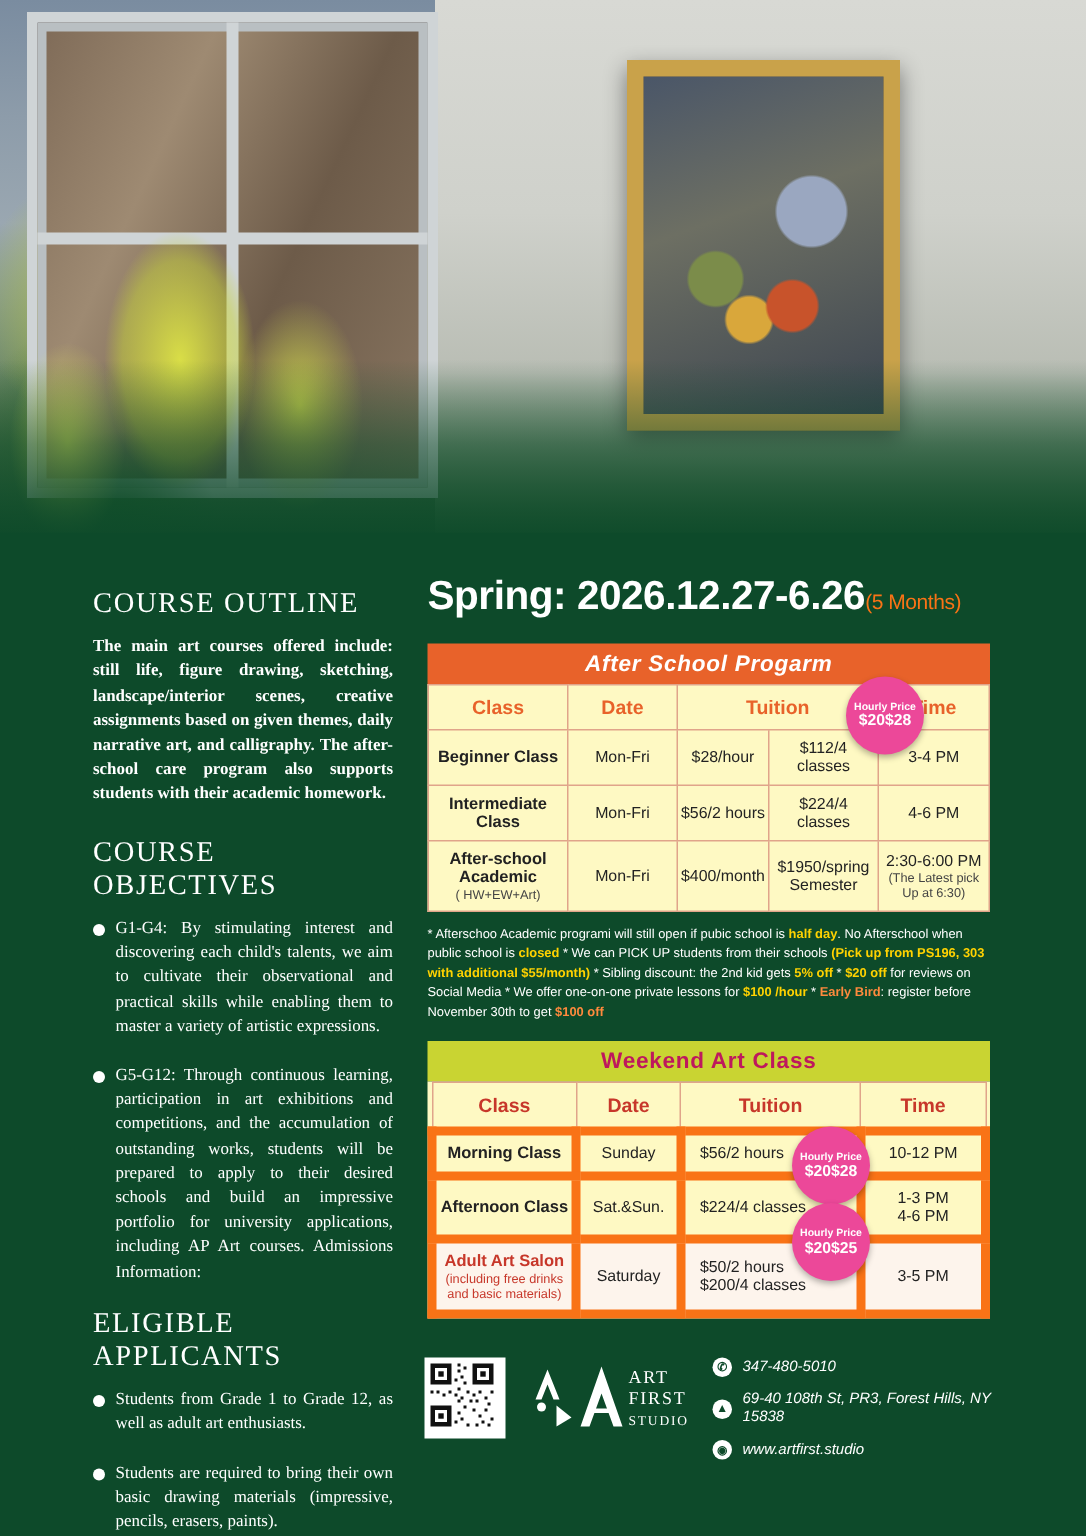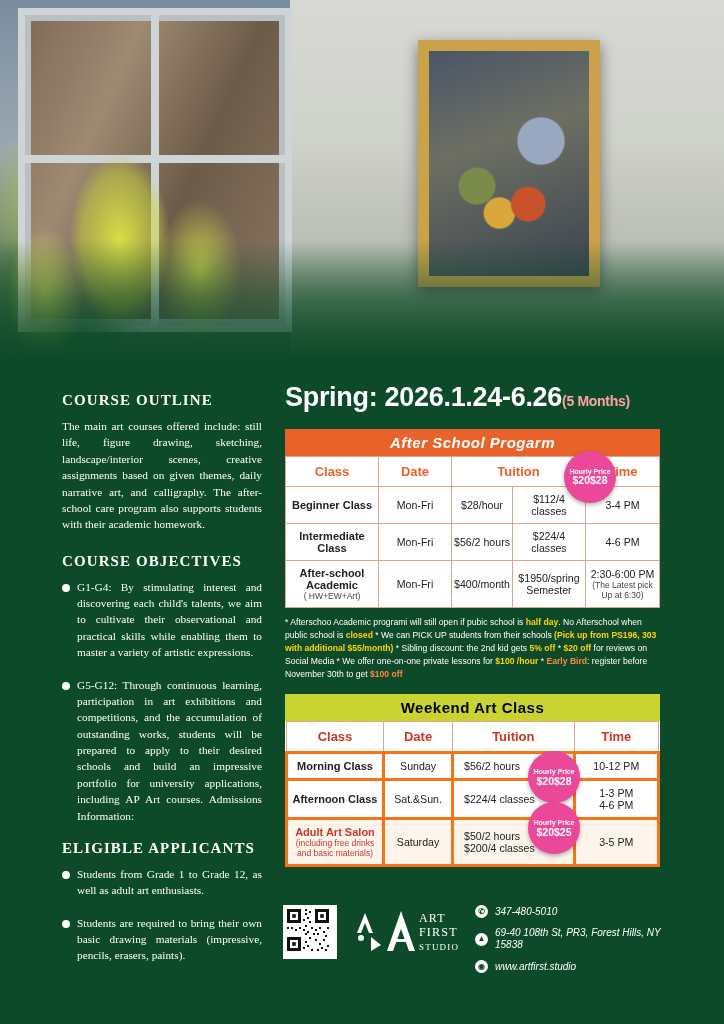--- a/index.html
+++ b/index.html
@@ -60,57 +60,57 @@
   .photo-fade{
     position:absolute;left:0;top:240px;width:724px;height:125px;
     background:linear-gradient(to bottom, rgba(13,74,42,0) 0%, rgba(13,74,42,.55) 45%, #0d4a2a 100%);
   }
   
   .left{
     position:absolute;left:62px;top:392px;width:200px;color:#fff;
   }
   .sec-title{
     font-family:"Liberation Serif",serif;
-    font-weight:bold;font-size:15px;letter-spacing:1.1px;margin:0 0 9px 0;
+    font-weight:normal;font-size:19px;letter-spacing:1.1px;margin:0 0 9px 0;
   }
   .sec-body{
-    font-size:11.3px;line-height:1.45;margin:0 0 20px 0;text-align:justify;
+    font-size:11.3px;line-height:1.45;margin:0 0 20px 0;text-align:justify;font-weight:bold;
   }
   .bullet-row{display:flex;gap:7px;margin-bottom:16px;}
   .dot{
     flex:0 0 auto;width:8px;height:8px;border-radius:50%;
     background:#fff;margin-top:5px;
   }
   .bullet-text{font-size:11.3px;line-height:1.45;text-align:justify;}
   
   .right{position:absolute;left:285px;top:382px;width:375px;}
   .headline{
     color:#fff;font-weight:bold;font-size:27px;letter-spacing:-.3px;
     font-family:"Liberation Sans",sans-serif;margin:0;
   }
-  .headline .months{color:#fca5a5;font-size:14px;font-weight:bold;}
+  .headline .months{color:#f97316;font-size:14px;font-weight:normal;}
   
   .tbl-wrap{margin-top:16px;position:relative;}
   .tbl-title{
     color:#fff;font-weight:bold;font-size:15px;text-align:center;
     font-family:"Liberation Sans",sans-serif;padding:5px 0 5px 0;letter-spacing:.5px;
   }
   .orange .tbl-title{background:#e8622a;font-style:italic;}
-  .lime .tbl-title{background:#c9d432;color:#000000;}
+  .lime .tbl-title{background:#c9d432;color:#be185d;}
   table{
-    border-collapse:collapse;width:375px;background:#ffffff;
+    border-collapse:collapse;width:375px;background:#fef9c3;
     font-family:"Liberation Sans",sans-serif;
   }
   th,td{
     border:1px solid #e0a48a;text-align:center;vertical-align:middle;
     font-size:10.6px;color:#222;padding:6px 2px;
   }
   .orange th{color:#e8622a;font-weight:bold;font-size:13px;padding:7px 2px;}
   .lime th{color:#c7372a;font-weight:bold;font-size:13px;padding:7px 2px;}
-  .lime td{border:3px solid #f97316;}
+  .lime td{border:6px solid #f97316;}
   .rowname{font-weight:bold;font-size:11px;}
   .sub{font-size:8.5px;font-weight:normal;color:#444;}
   .lime .alt{background:#fdf4ec;}
   .price-badge{
     position:absolute;width:52px;height:52px;border-radius:50%;
     background:#ec4899;color:#fff;display:flex;flex-direction:column;
     align-items:center;justify-content:center;line-height:1.05;
     font-family:"Liberation Sans",sans-serif;text-align:center;
     box-shadow:0 2px 4px rgba(0,0,0,.3);
   }
@@ -176,21 +176,21 @@
   </div>
   <div class="bullet-row">
     <div class="dot"></div>
     <div class="bullet-text">Students are required to bring their own basic drawing materials (impressive, pencils, erasers, paints).</div>
   </div>
 </div>
 
 <div class="right">
 
   <div class="headline">
-    <span>Spring: 2026.1.24-6.26</span><span class="months">(5 Months)</span>
+    <span>Spring: 2026.12.27-6.26</span><span class="months">(5 Months)</span>
   </div>
 
   <div class="tbl-wrap orange">
     <div class="tbl-title">After School Progarm</div>
     <div class="price-badge" style="right:44px;top:22px;">
       <div class="p1">Hourly Price</div>
       <div class="p2">$20$28</div>
     </div>
     <table>
       <tbody>

